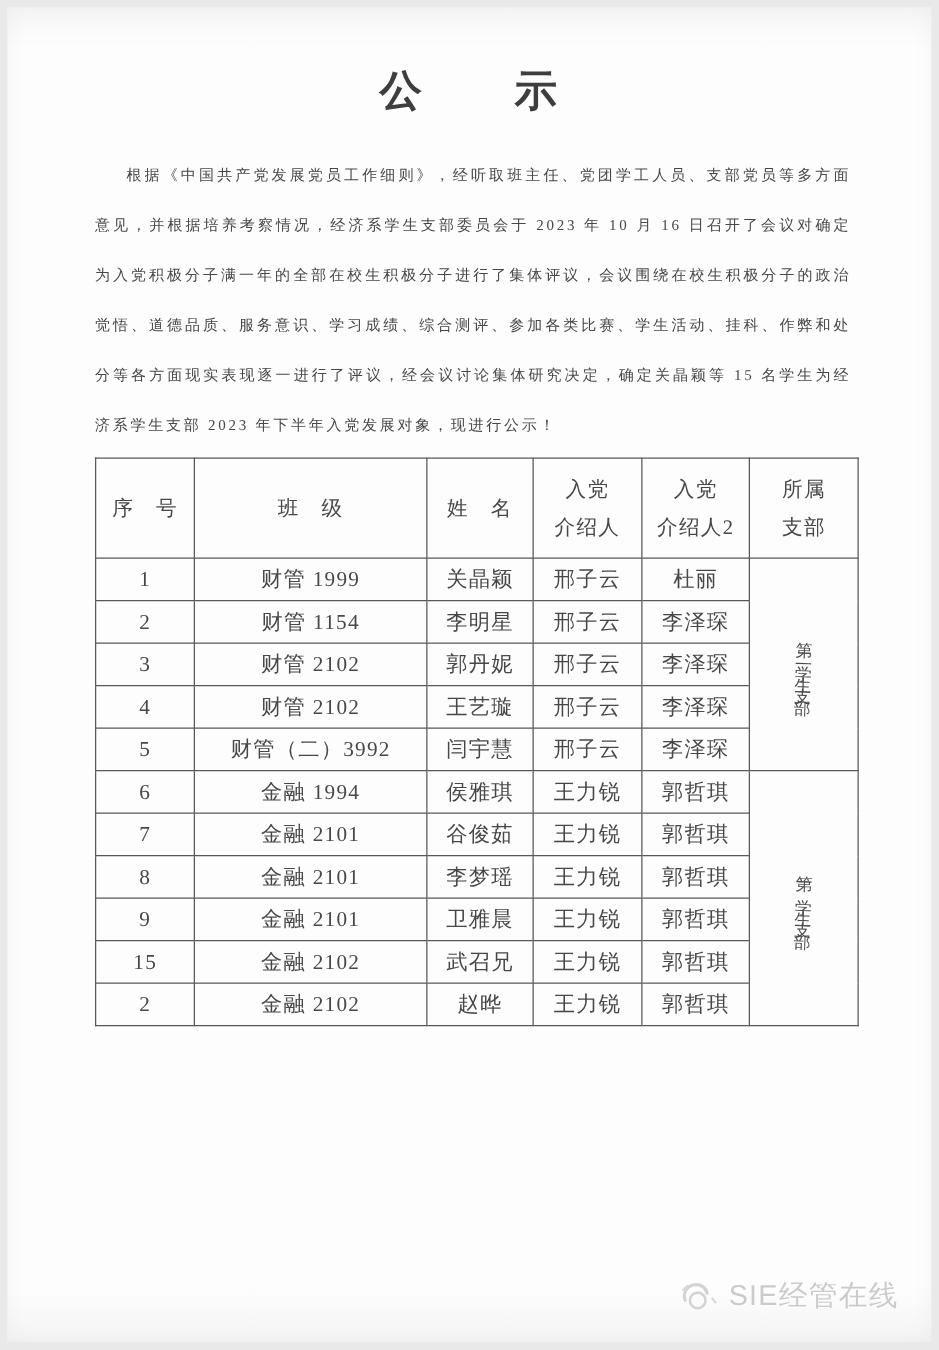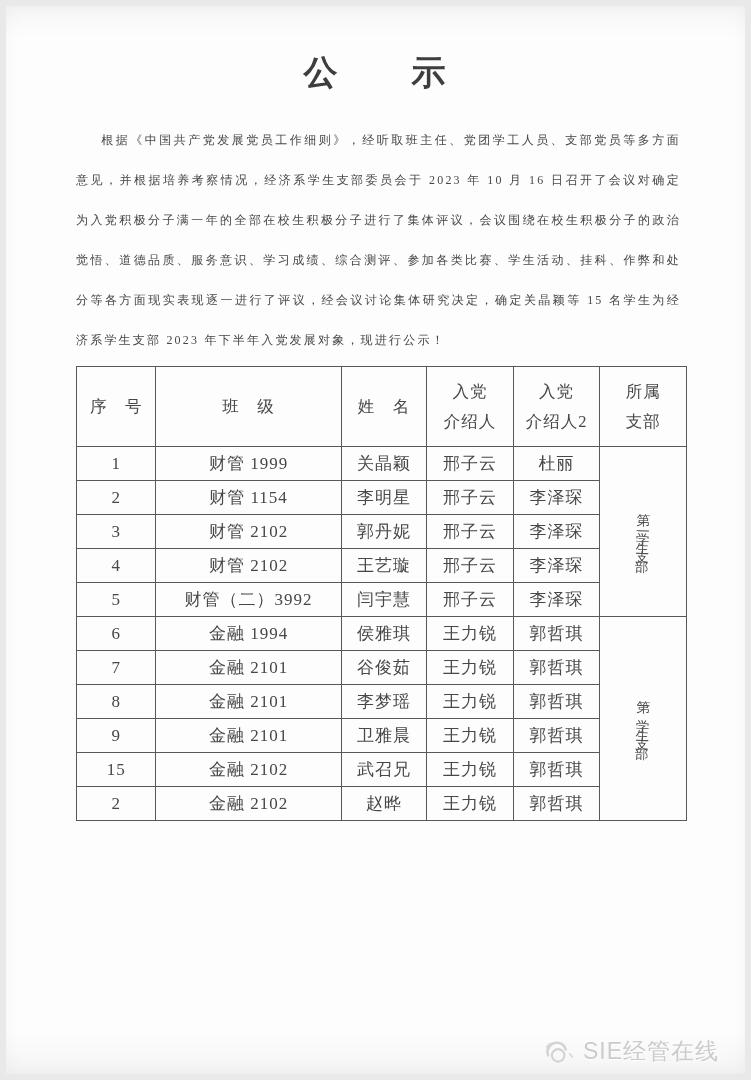--- a/index.html
+++ b/index.html
@@ -65,21 +65,21 @@
     writing-mode:vertical-lr;
     text-orientation:upright;
     font-size:13.5px;
     letter-spacing:9px;
     color:#4a4a4a;
     transform:rotate(2deg);
   }
   .watermark {
     position:absolute;
     right:26px;
-    bottom:7px;
+    bottom:22px;
     display:flex;
     align-items:center;
     gap:7px;
     color:#cbcbcb;
     font-family:"Liberation Sans","DejaVu Sans",sans-serif;
     font-size:23px;
     letter-spacing:1px;
     text-shadow:0 1px 0 rgba(255,255,255,0.9);
   }
   .watermark svg { display:block; }

